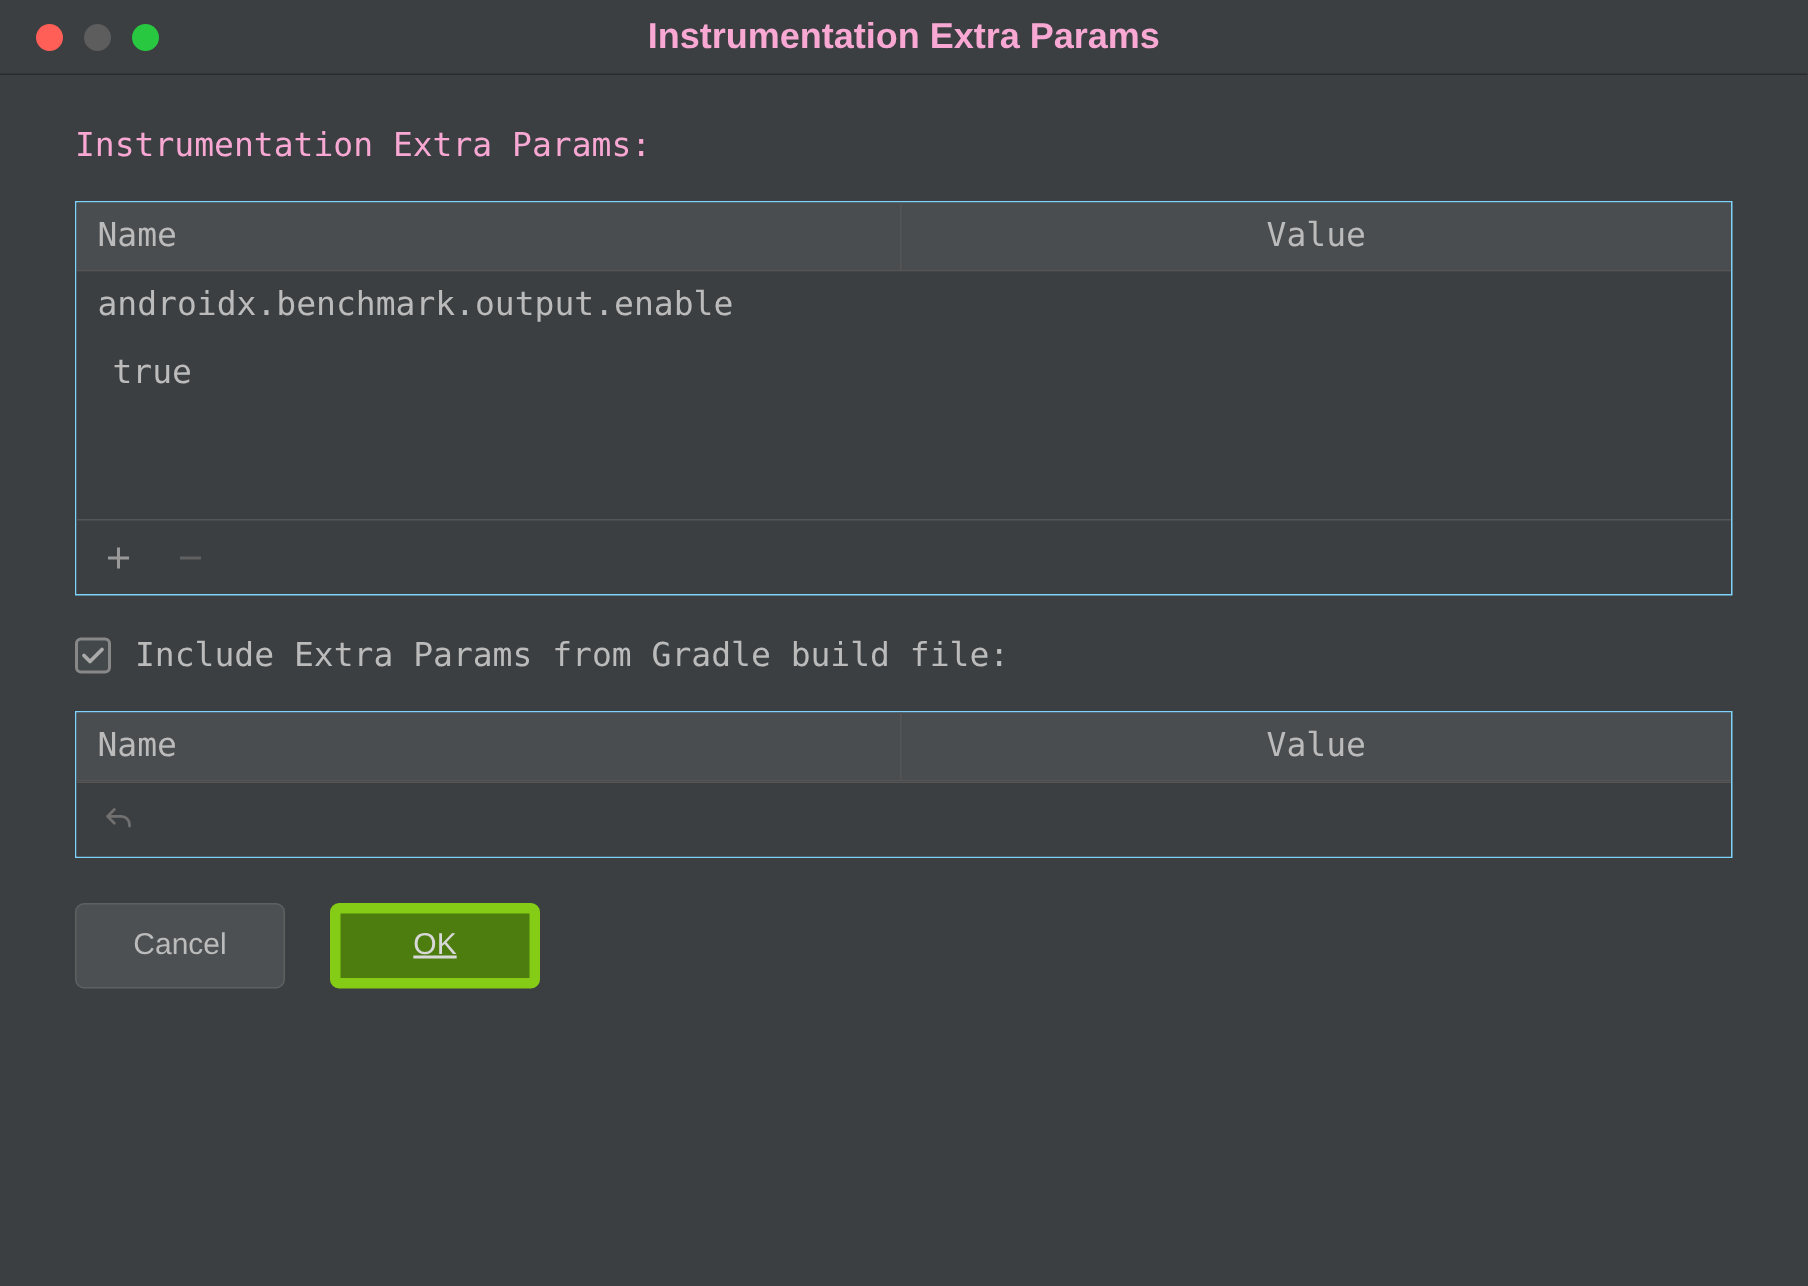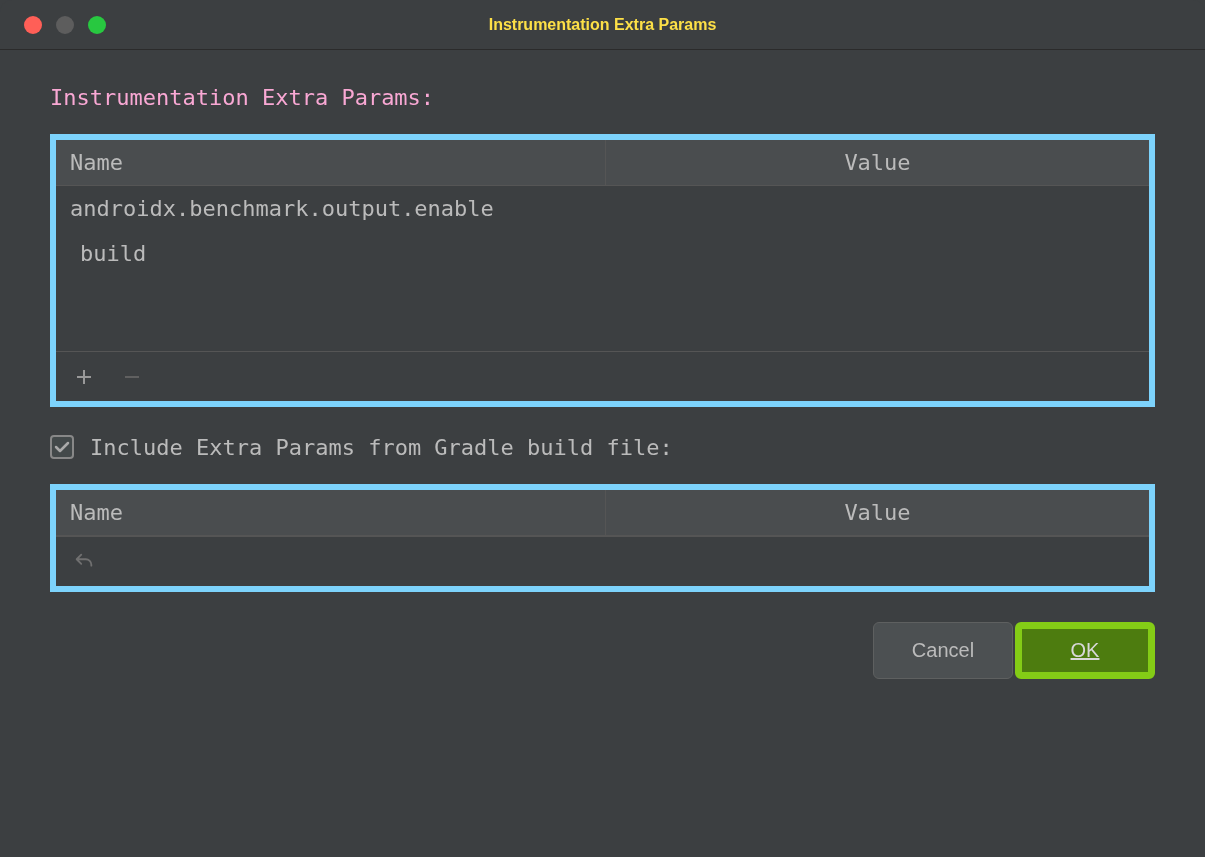--- a/index.html
+++ b/index.html
@@ -36,34 +36,34 @@
       height: 18px;
       border-radius: 50%;
     }
     .tl-close { background: #ff5f57; }
     .tl-minimize { background: #5d5d5d; }
     .tl-maximize { background: #28c840; }
     .title {
       flex: 1;
       text-align: center;
       font-family: -apple-system, BlinkMacSystemFont, 'Segoe UI', sans-serif;
-      font-size: 16px;
+      font-size: 24px;
       font-weight: 600;
-      color: #fde047;
+      color: #f9a8d4;
     }
     .content {
       padding: 35px 50px 25px 50px;
     }
     .section-label {
       font-size: 22px;
       color: #f9a8d4;
       margin-bottom: 20px;
     }
     .table-container {
-      border: 6px solid #7dd3fc;
+      border: 1px solid #7dd3fc;
       margin-bottom: 28px;
       margin-top: 24px;
     }
     .table-header {
       display: flex;
       background: #4a4d4f;
       border-bottom: 1px solid #555555;
     }
     .table-header-cell {
       padding: 10px 14px;
@@ -147,22 +147,21 @@
     .checkbox svg {
       width: 16px;
       height: 16px;
     }
     .checkbox-label {
       font-size: 22px;
       color: #bbbbbb;
     }
     .button-row {
       display: flex;
-      justify-content: flex-end;
-      gap: 2px;
+      gap: 30px;
       margin-top: 30px;
       padding-right: 0;
     }
     .btn {
       padding: 10px 34px;
       font-size: 20px;
       font-family: -apple-system, BlinkMacSystemFont, 'Segoe UI', sans-serif;
       border-radius: 6px;
       cursor: pointer;
       border: none;
@@ -201,21 +200,21 @@
   <div class="section-label">Instrumentation Extra Params:</div>
 
   <div class="table-container">
     <div class="table-header">
       <div class="table-header-cell th-name">Name</div>
       <div class="table-header-cell th-value">Value</div>
     </div>
     <div class="table-body">
       <div class="table-row">
         <div class="table-cell td-name cell-primary">androidx.benchmark.output.enable</div>
-        <div class="table-cell td-value cell-primary">build</div>
+        <div class="table-cell td-value cell-primary">true</div>
       </div>
     </div>
     <div class="table-toolbar">
       <div class="toolbar-btn">
         <svg width="18" height="18" viewBox="0 0 18 18">
             <path d="M9 2v14M2 9h14" stroke="currentColor" stroke-width="2" fill="none"></path>
           </svg>
       </div>
       <div class="toolbar-btn disabled">
         <svg width="18" height="18" viewBox="0 0 18 18">

